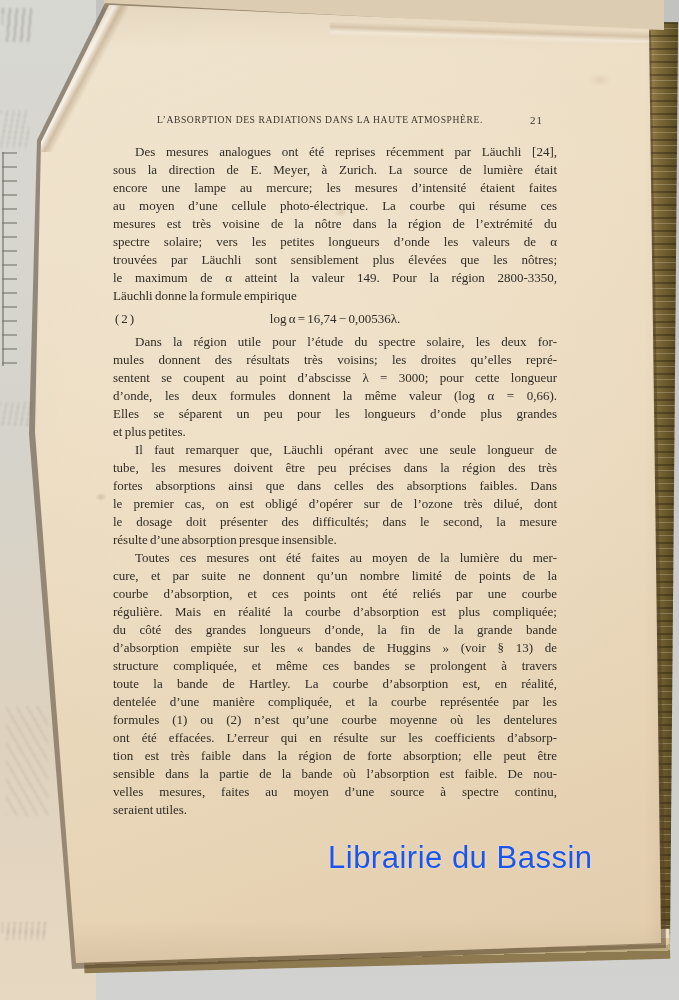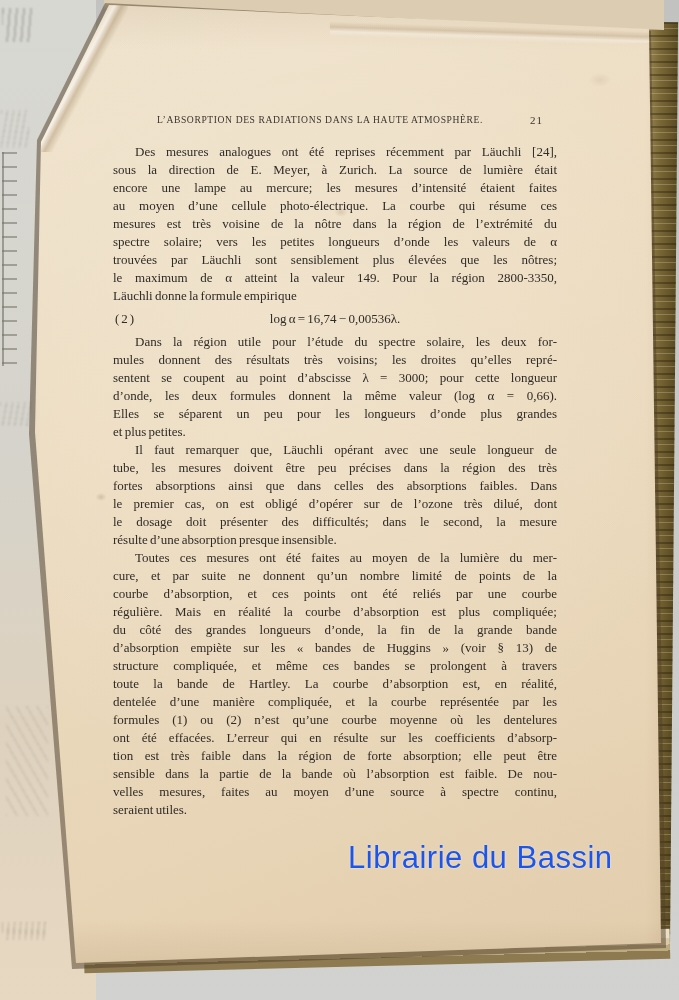--- a/index.html
+++ b/index.html
@@ -67,21 +67,21 @@
   
   .text-body{position:absolute;left:113px;top:143px;width:444px;color:#2f2b25;
     font-size:13px;line-height:18px;word-spacing:-1px;}
   .para{margin:0;}
   .line{text-align:justify;text-align-last:justify;white-space:normal;}
   .line.no-stretch{text-align-last:left;}
   .para .line:first-child{text-indent:22px;}
   .eq{position:relative;text-align:center;margin:5px 0;}
   .eqnum{position:absolute;left:2px;letter-spacing:2px;}
   
-  .watermark{position:absolute;left:348px;top:840px;
+  .watermark{position:absolute;left:328px;top:840px;
     font-family:"Liberation Sans", sans-serif;font-size:31px;font-weight:400;
     color:#1b55ec;text-shadow:0 0 2px rgba(255,255,255,.55);letter-spacing:.5px;}
 </style>
 </head>
 <body>
 
 <div id="scene">
 
   <div class="facing-page">
     <div class="smudge s1"></div>

